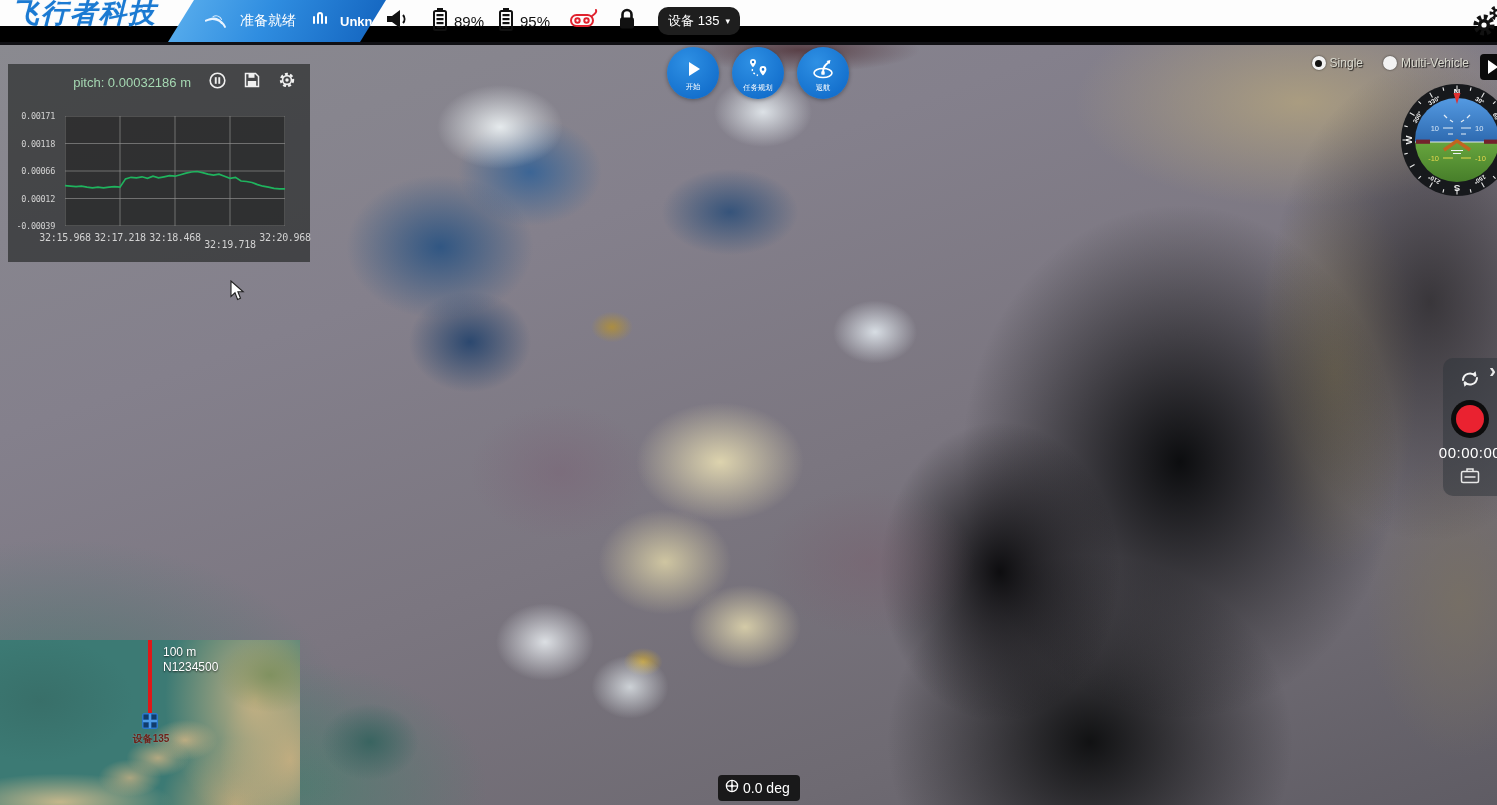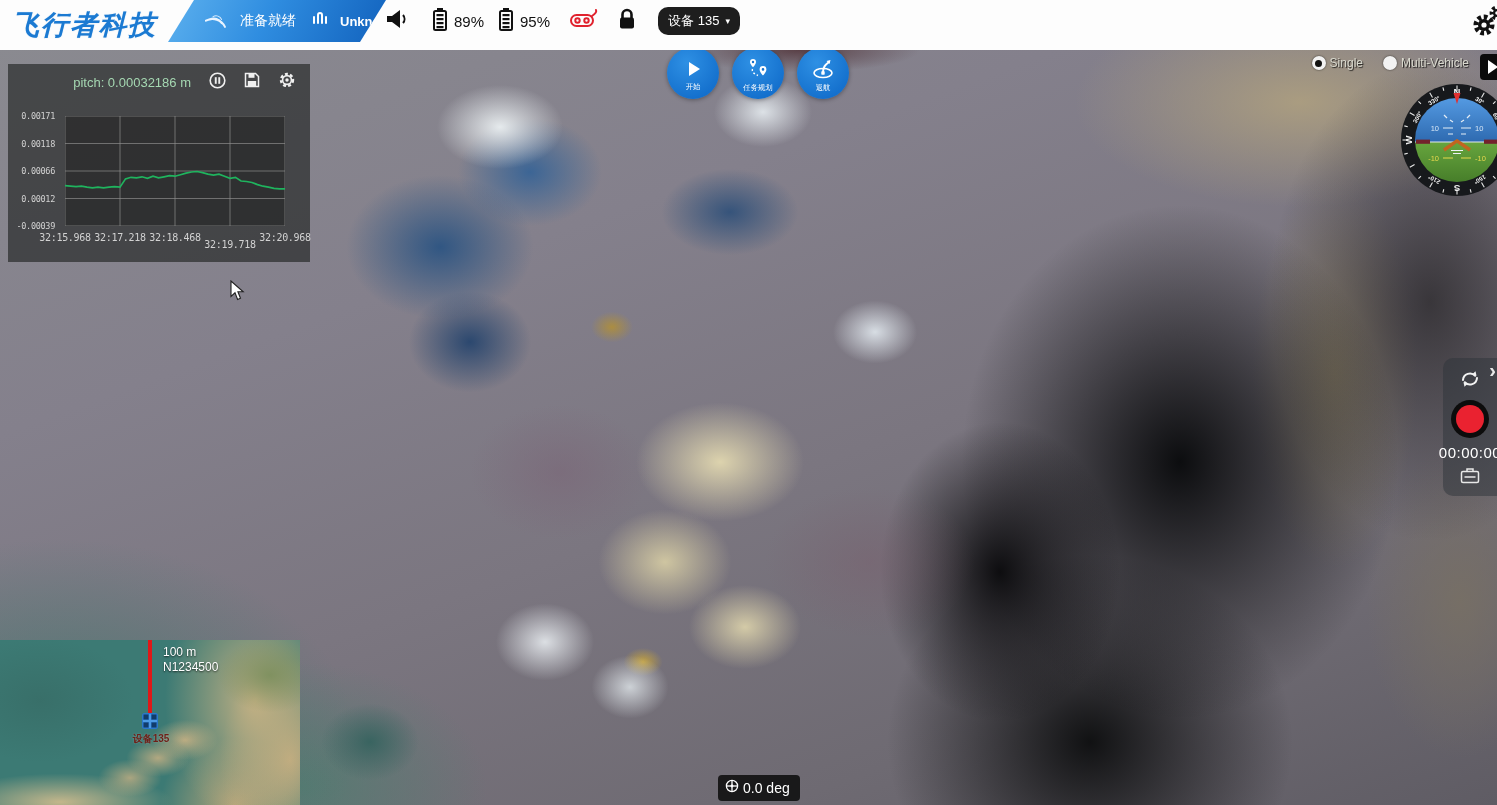--- a/index.html
+++ b/index.html
@@ -1,21 +1,21 @@
 <!DOCTYPE html>
 <html><head>
 <meta charset="utf-8">
 <style>
   * { margin:0; padding:0; box-sizing:border-box; }
   html,body { background:#222; }
   body { font-family:"Liberation Sans", sans-serif; }
   .app { position:relative; width:1497px; height:805px; overflow:hidden; background:#000; }
 
   
-  .topbar { position:absolute; top:0; left:0; width:100%; height:50px; background:#fdfdfd; display:flex; align-items:center; z-index:50; }
+  .topbar { position:absolute; top:0; left:0; width:100%; height:26px; background:#fdfdfd; display:flex; align-items:center; z-index:50; }
   .brand { font-size:27px; font-weight:bold; font-style:italic; letter-spacing:2px; color:#1b7ad2; padding-left:12px; white-space:nowrap;
            text-shadow:0 0 1px rgba(27,122,210,.4); }
   .status-band { position:absolute; left:168px; top:0; height:42px; width:218px;
            background:linear-gradient(115deg,#5cb0ee 0%,#2f8de0 45%,#1262bd 100%);
            clip-path:polygon(26px 0, 100% 0, calc(100% - 26px) 100%, 0 100%);
            display:flex; align-items:center; gap:10px; padding:0 34px 0 36px; color:#fff; }
   .status-band .txt { font-size:14px; white-space:nowrap; }
   .status-band .link-label { font-weight:bold; font-size:13px; }
   .top-icons { position:absolute; left:384px; top:0; height:42px; display:flex; align-items:center; gap:10px; }
   .batt-pct { font-size:15px; color:#111; margin-left:-4px; }

